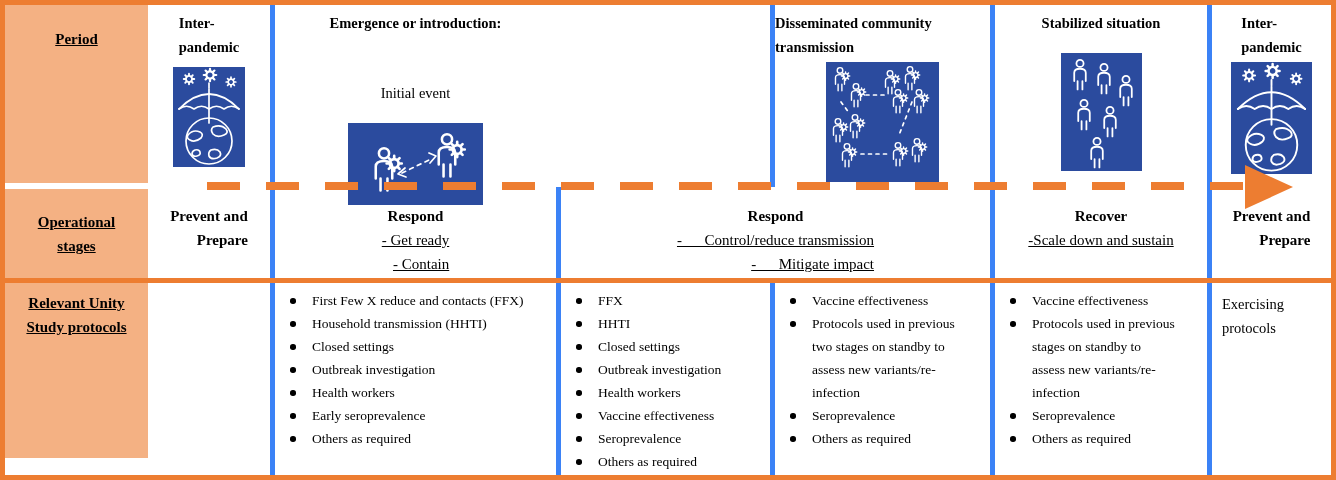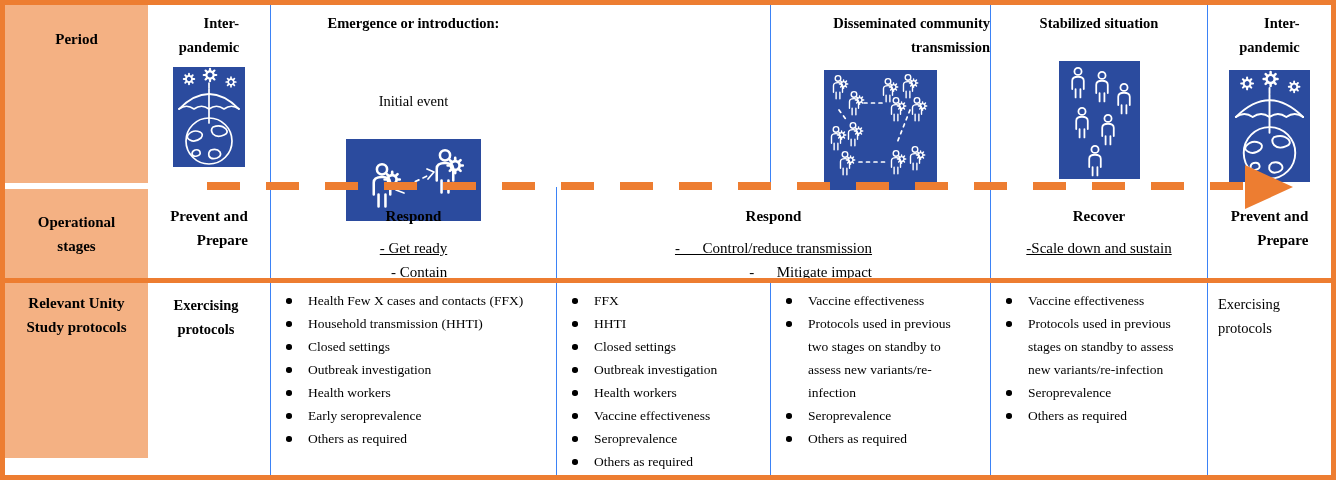--- a/index.html
+++ b/index.html
@@ -16,38 +16,38 @@
     position:relative;
     display:grid;
     width:1326px;height:470px;
     grid-template-columns:143px 122px 286px 214px 220px 217px 124px;
     grid-template-rows:182px 91px 5px 192px;
   }
   .c1{grid-column:1}.c2{grid-column:2}.c3{grid-column:3}.c4{grid-column:4}
   .c5{grid-column:5}.c6{grid-column:6}.c7{grid-column:7}
   .c45{grid-column:4/6}
   .r1{grid-row:1}.r2{grid-row:2}.r4{grid-row:4}
-  .bl{border-left:1px solid #3b82f6;gap:8px;}
+  .bl{border-left:5px solid #3b82f6;}
   .divider{grid-row:3;grid-column:1/-1;background:#ED7D31;}
 
   
   .hdr{
     background:#F4B183;
     font-weight:bold;font-size:15px;line-height:24px;
     text-align:center;white-space:pre-line;
-    display:flex;flex-direction:column;align-items:center;
+    display:flex;flex-direction:column;align-items:center;text-decoration:underline;
   }
   .hdr.period{padding-top:22px;margin-bottom:4px;}
   .hdr.stages{justify-content:center;margin-top:2px;}
   .hdr.protocols{padding-top:8px;margin-bottom:17px;}
 
   
   .pcell{
     display:flex;flex-direction:column;align-items:center;
-    padding-top:6px;text-align:right;
+    padding-top:6px;text-align:left;
   }
   .ptitle{font-weight:bold;font-size:14.5px;line-height:24px;white-space:pre-line;}
   .psub{font-size:14.5px;line-height:24px;margin-top:46px;}
   .picon{margin-top:8px;line-height:0;}
   .picon.tight{margin-top:3px;}
   .picon.loose{margin-top:18px;}
 
   
   .scell{
     display:flex;flex-direction:column;align-items:center;
@@ -224,28 +224,24 @@
       <div class="stitle">Recover</div>
       <div class="ssub">-Scale down and sustain</div>
     </div>
     <div class="scell c7 r2 bl">
       <div class="stitle">Prevent and
 Prepare</div>
     </div>
 
     <div class="divider"></div>
 
-    <div class="lcell c2 r4">
-      <div class="exleft">Exercising
-protocols</div>
-    </div>
 
     <div class="lcell c3 r4 bl">
       <ul class="plist">
-        <li>Health Few X cases and contacts (FFX)</li>
+        <li>First Few X reduce and contacts (FFX)</li>
         <li>Household transmission (HHTI)</li>
         <li>Closed settings</li>
         <li>Outbreak investigation</li>
         <li>Health workers</li>
         <li>Early seroprevalence</li>
         <li>Others as required</li>
       </ul>
     </div>
 
     <div class="lcell c4 r4 bl">

